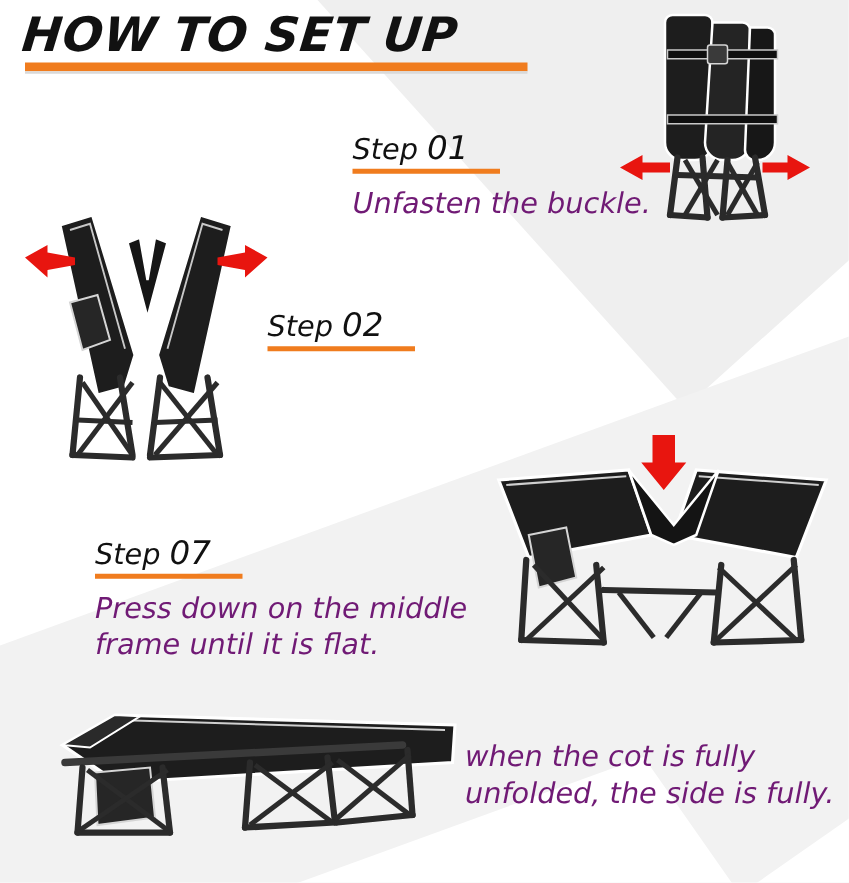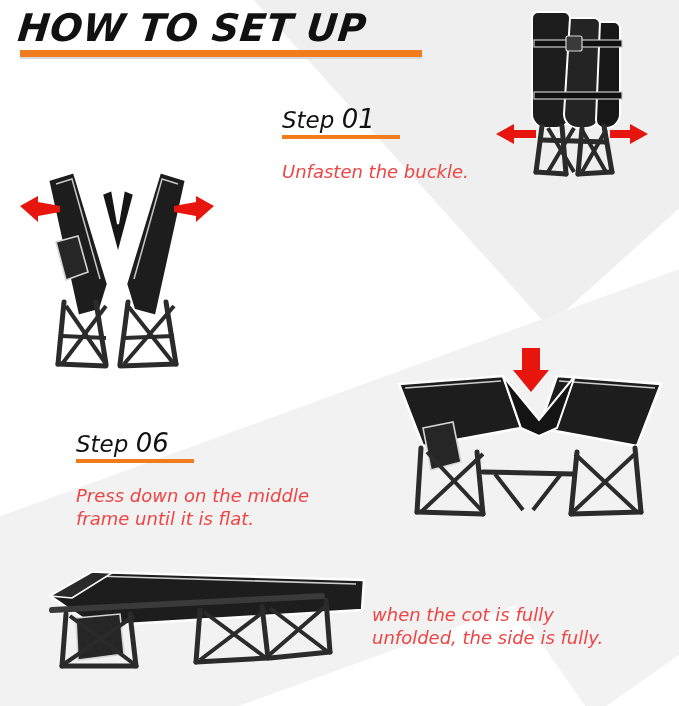--- a/index.html
+++ b/index.html
@@ -52,24 +52,24 @@
   .step{position:absolute;}
   .step-head{
     display:inline-block;position:relative;
     font-size:23px;color:#111;white-space:nowrap;
     font-style:italic;
     padding-bottom:3px;
   }
   .step-head .num{font-size:26px;font-weight:normal;}
   .step-underline{height:4px;background:#f07c1e;margin-top:1px;}
   .step-text{
-    margin-top:18px;
-    font-size:18px;
+    margin-top:7px;
+    font-size:23px;
     line-height:1.28;
-    color:#ef4444;
+    color:#701a75;
     font-style:italic;
     white-space:pre-line;
   }
 
   .step1{left:282px;top:104px;}
   .step1 .step-underline{width:118px;}
   .step2{left:214px;top:246px;}
   .step2 .step-underline{width:118px;}
   .step3{left:76px;top:428px;}
   .step3 .step-underline{width:118px;}
@@ -179,20 +179,25 @@
       <g class="arrow-red">
         <polygon points="10,56 28,46 28,52 50,56 50,62 28,66 28,72"></polygon>
       </g>
       <g class="arrow-red">
         <polygon points="204,56 186,46 186,52 164,56 164,62 186,66 186,72"></polygon>
       </g>
     </svg>
   </div>
 
   <div class="step step2">
+    <div class="step-head">
+      <span>Step</span>
+      <span class="num">02</span>
+      <div class="step-underline"></div>
+    </div>
   </div>
 
   <div class="ill" style="left:385px;top:348px;">
     <svg width="290" height="200" viewBox="0 0 290 200">
       <g>
 
         <path d="M14 36 l104 -8 l18 52 l-98 18 z" fill="#1d1d1d" stroke="#ffffff" stroke-width="2.5"></path>
         <path d="M20 40 l96 -7" fill="none" stroke="#cfcfcf" stroke-width="1.6"></path>
 
         <path d="M276 36 l-104 -8 l-18 52 l98 18 z" fill="#1d1d1d" stroke="#ffffff" stroke-width="2.5"></path>
@@ -223,21 +228,21 @@
 
       <g class="arrow-red">
         <polygon points="137,0 155,0 155,22 164,22 146,44 128,22 137,22"></polygon>
       </g>
     </svg>
   </div>
 
   <div class="step step3">
     <div class="step-head">
       <span>Step</span>
-      <span class="num">06</span>
+      <span class="num">07</span>
       <div class="step-underline"></div>
     </div>
     <div class="step-text">Press down on the middle
 frame until it is flat.</div>
   </div>
 
   <div class="ill" style="left:14px;top:548px;">
     <svg width="352" height="150" viewBox="0 0 352 150">
       <g>
 

